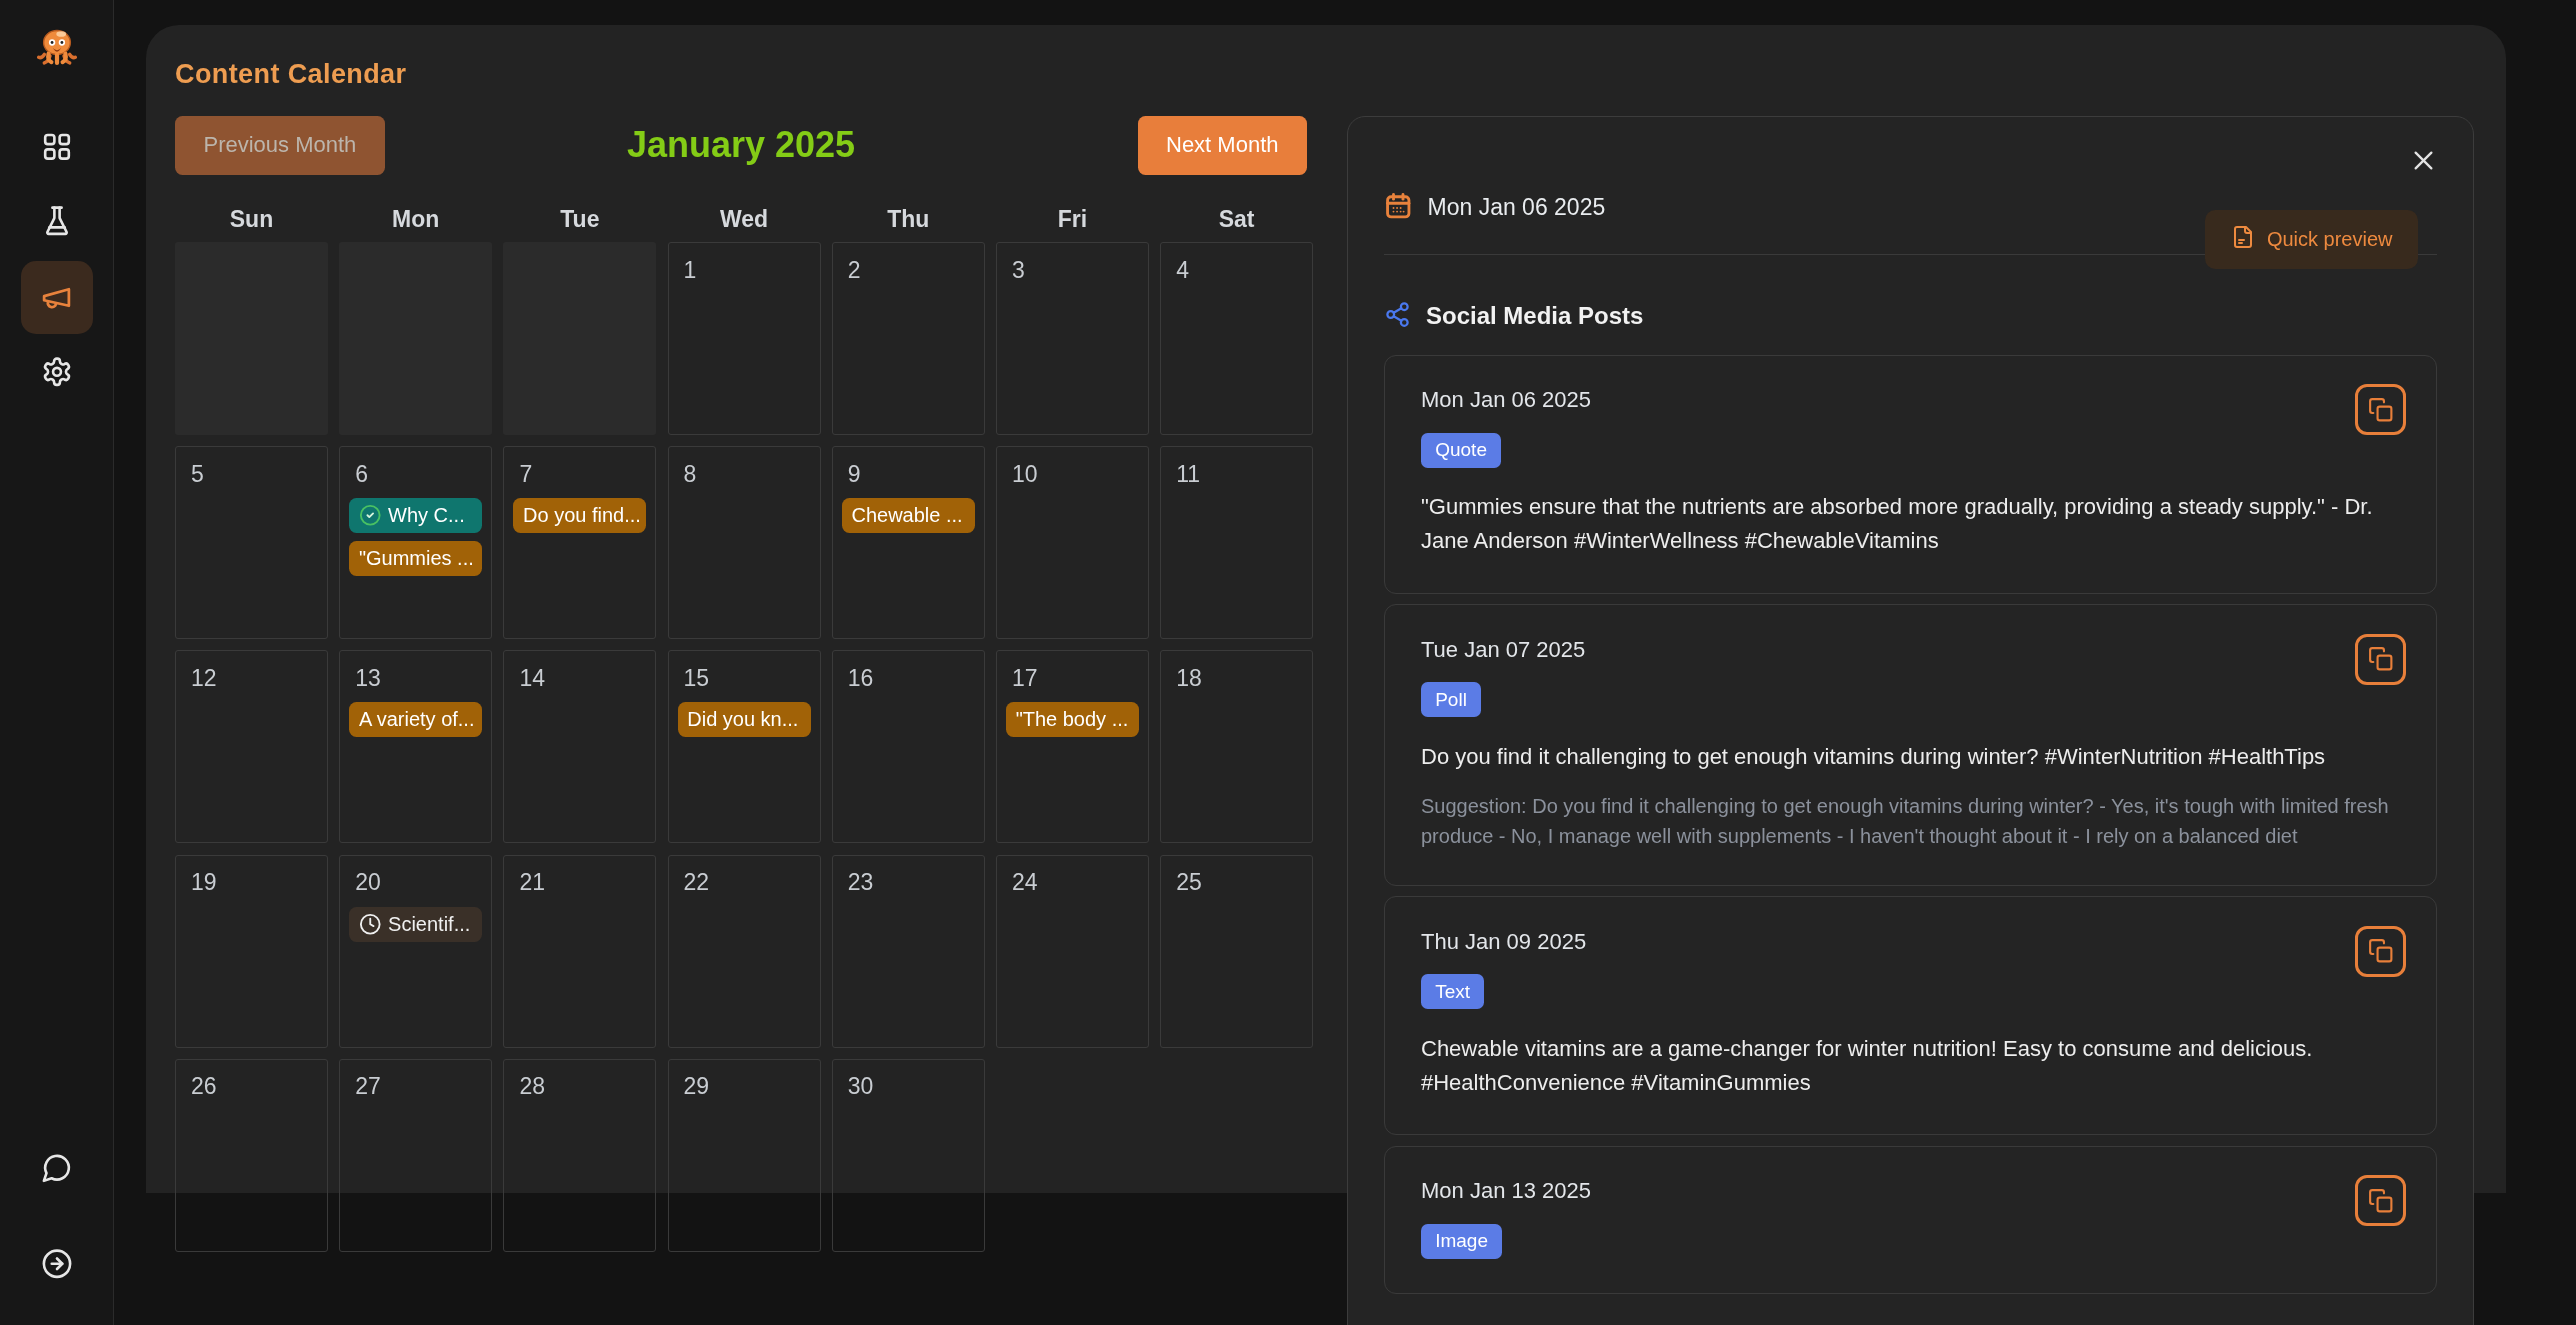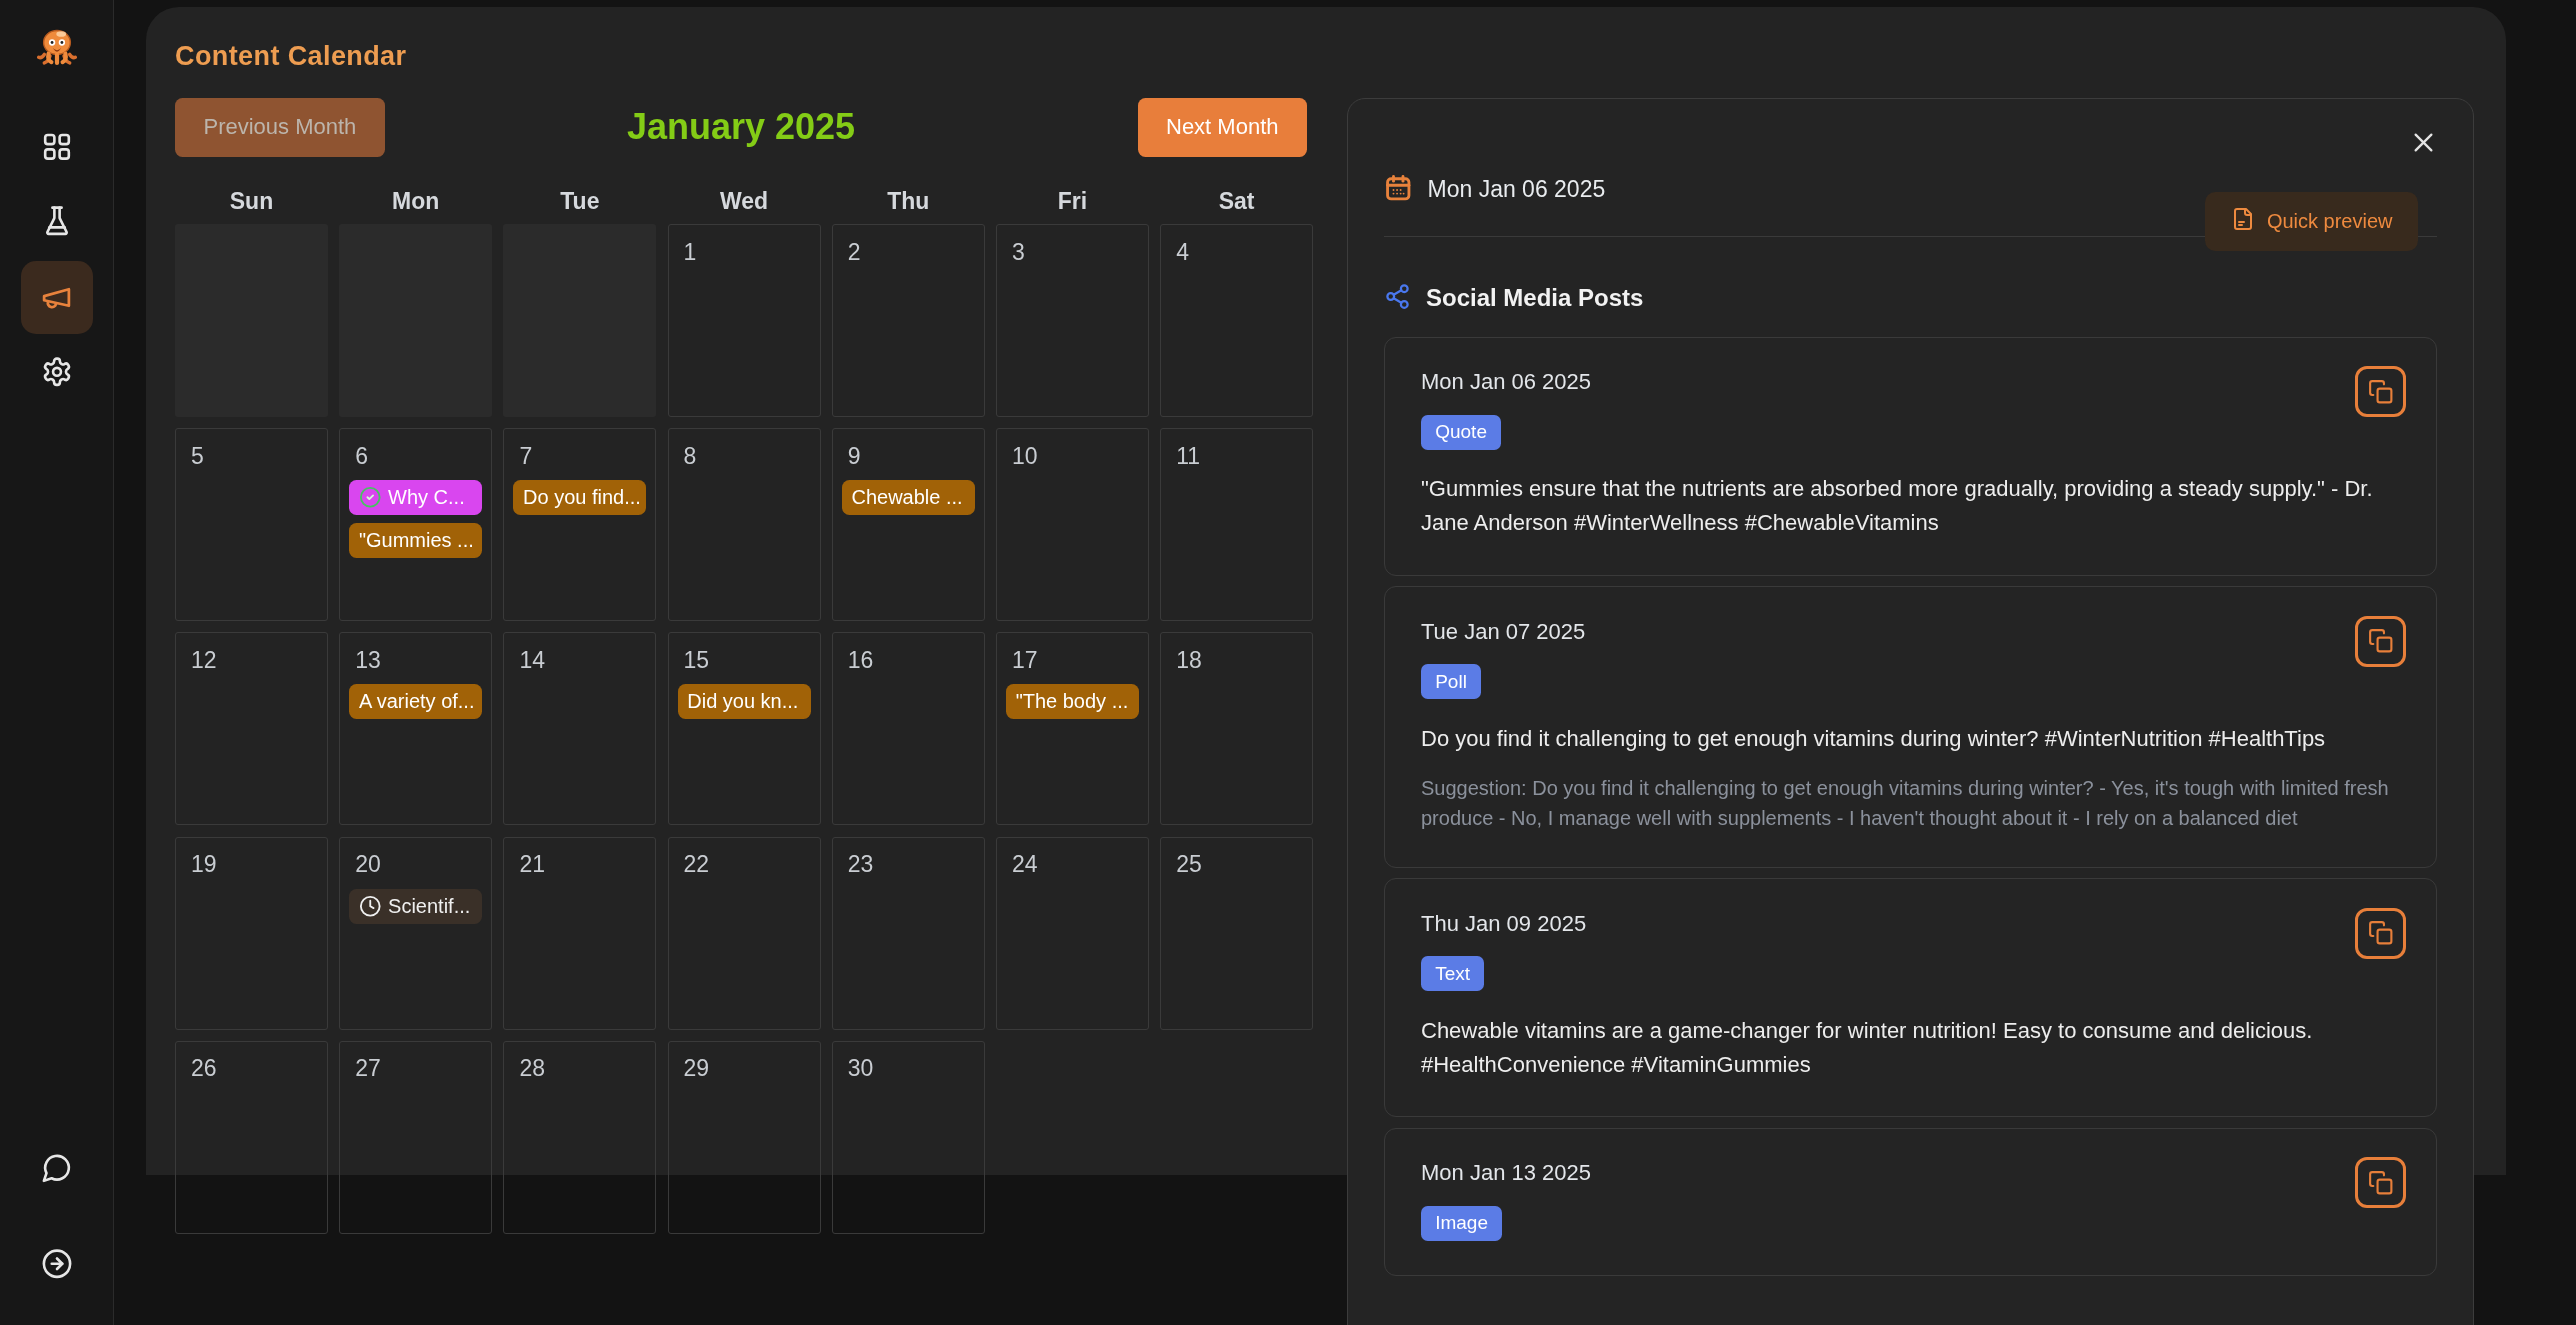--- a/index.html
+++ b/index.html
@@ -15,21 +15,21 @@
     position:absolute; left:0; top:0; width:114px; height:100%;
     background:#171717; border-right:1.5px solid #2b2b2b;
   }
   .side-item { position:absolute; left:50%; transform:translateX(-50%); display:flex; align-items:center; justify-content:center; cursor:pointer; }
   .side-item svg { display:block; }
   .side-active {
     width:72px; height:73px; background:#3b2a1e; border-radius:15px;
   }
   
   .main {
-    position:absolute; left:146px; top:7px; width:2360px; height:1168px;
+    position:absolute; left:146px; top:25px; width:2360px; height:1168px;
     background:#232323; border-radius:33px 33px 0 0;
   }
   
   .cal { position:absolute; left:29px; top:0; width:1132px; }
   .cal-title { margin-top:34px; font-size:27px; font-weight:bold; color:#ee9d51; letter-spacing:0.4px; }
   .cal-controls { position:relative; margin-top:25.5px; height:59px; display:flex; align-items:center; justify-content:space-between; }
   .btn-prev {
     height:59px; padding:0 28.5px; border:none; border-radius:7.5px;
     background:#8f5431; color:#bcb5ac; font-size:22px; font-family:inherit; cursor:pointer;
   }
@@ -51,21 +51,21 @@
   }
   .cell { border:1.5px solid #3a3a3a; border-radius:3px; overflow:hidden; cursor:pointer; }
   .cell.blank { border:none; background:#2b2b2b; cursor:default; }
   .cell .num { display:block; padding:13.5px 0 0 15px; font-size:23px; color:#c9cdd2; }
   .chips { margin-top:10.5px; display:flex; flex-direction:column; gap:7.5px; padding:0 9px; }
   .chip {
     height:35px; border-radius:7.5px; display:flex; align-items:center; gap:6.7px;
     padding:0 9.7px; font-size:20px; color:#ffffff; white-space:nowrap; overflow:hidden; cursor:pointer;
   }
   .chip svg { flex:0 0 auto; }
-  .chip-orange { background:#d946ef; }
+  .chip-orange { background:#0f766e; }
   .chip-blue { background:#a16207; }
   .chip-muted { background:#3a3028; color:#f0f0f0; }
   
   .panel {
     position:absolute; left:1201px; top:91px; width:1127px; height:1275px;
     background:#242424; border:1.5px solid #3c3c3c; border-radius:18px;
     padding:36px; 
   }
   .close-btn {
     position:absolute; top:27px; right:33px; width:33px; height:33px;

